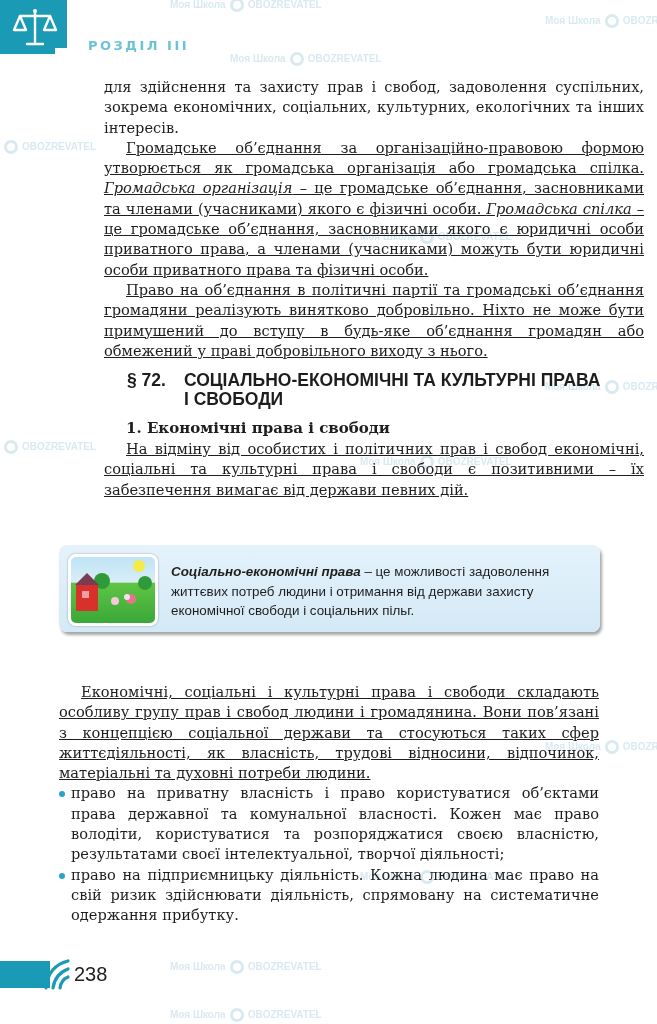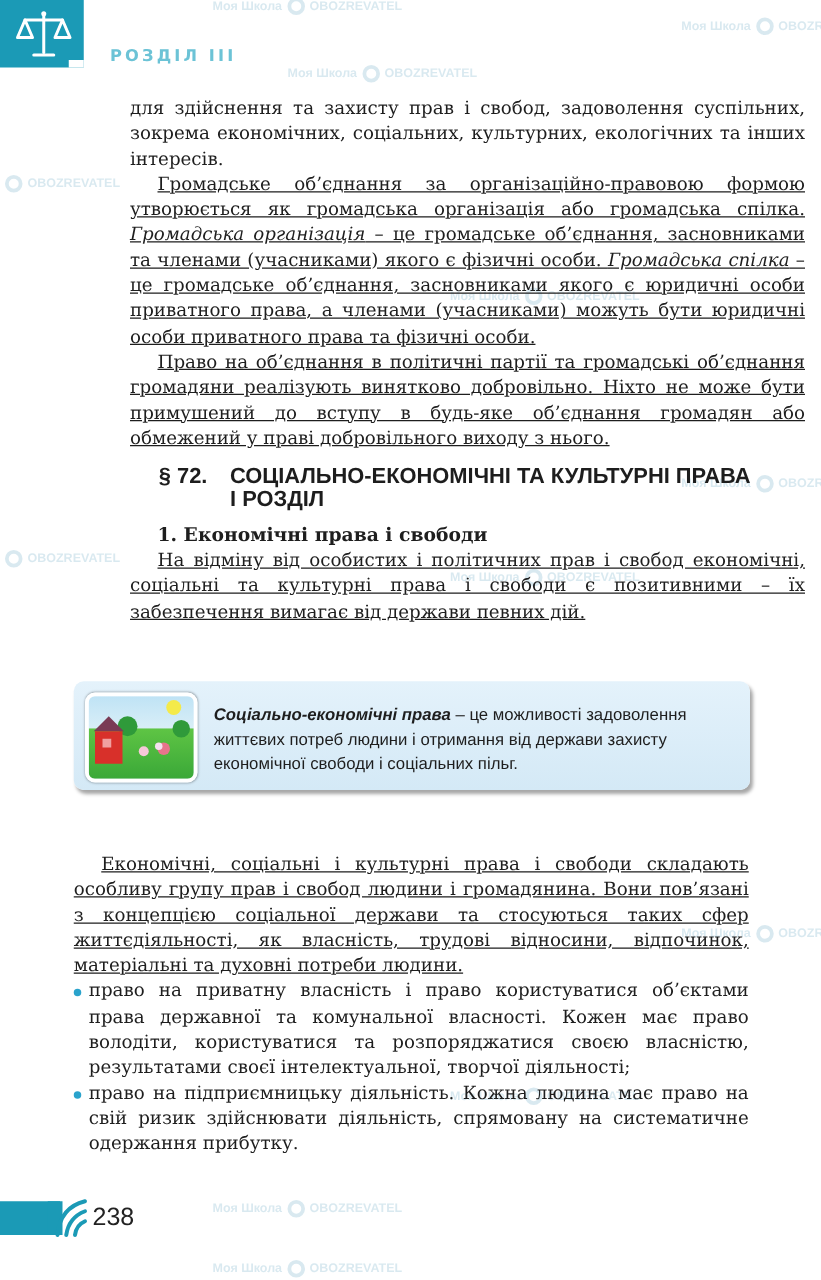--- a/index.html
+++ b/index.html
@@ -70,21 +70,21 @@
 </div>
 <div class="section-label">РОЗДІЛ III</div>
 
 <div class="page">
   <p class="p">для здійснення та захисту прав і свобод, задоволення суспільних, зокрема економічних, соціальних, культурних, екологічних та інших інтересів.</p>
   <p class="p indent"><span>Громадське об’єднання за організаційно-правовою формою утворюється як громадська організація або громадська спілка. </span><span class="it">Громадська організація</span><span> – це громадське об’єднання, засновниками та членами (учасниками) якого є фізичні особи. </span><span class="it">Громадська спілка</span><span> – це громадське об’єднання, засновниками якого є юридичні особи приватного права, а членами (учасниками) можуть бути юридичні особи приватного права та фізичні особи.</span></p>
   <p class="p indent">Право на об’єднання в політичні партії та громадські об’єднання громадяни реалізують винятково добровільно. Ніхто не може бути примушений до вступу в будь-яке об’єднання громадян або обмежений у праві добровільного виходу з нього.</p>
 
   <div class="sec-title">
     <span class="num">§ 72.</span><span>СОЦІАЛЬНО-ЕКОНОМІЧНІ ТА КУЛЬТУРНІ ПРАВА</span>
-    <span class="t2">І РОЗДІЛ</span>
+    <span class="t2">І СВОБОДИ</span>
   </div>
   <div class="subhead">1. Економічні права і свободи</div>
   <p class="p indent">На відміну від особистих і політичних прав і свобод економічні, соціальні та культурні права і свободи є позитивними – їх забезпечення вимагає від держави певних дій.</p>
 </div>
 
 <div class="callout">
   <div class="callout-img">
     <svg width="84" height="66" viewBox="0 0 84 66">
       <circle cx="68" cy="9" r="6" fill="#f4ea4a"></circle>
       <circle cx="31" cy="24" r="8" fill="#2f9a3a"></circle>

